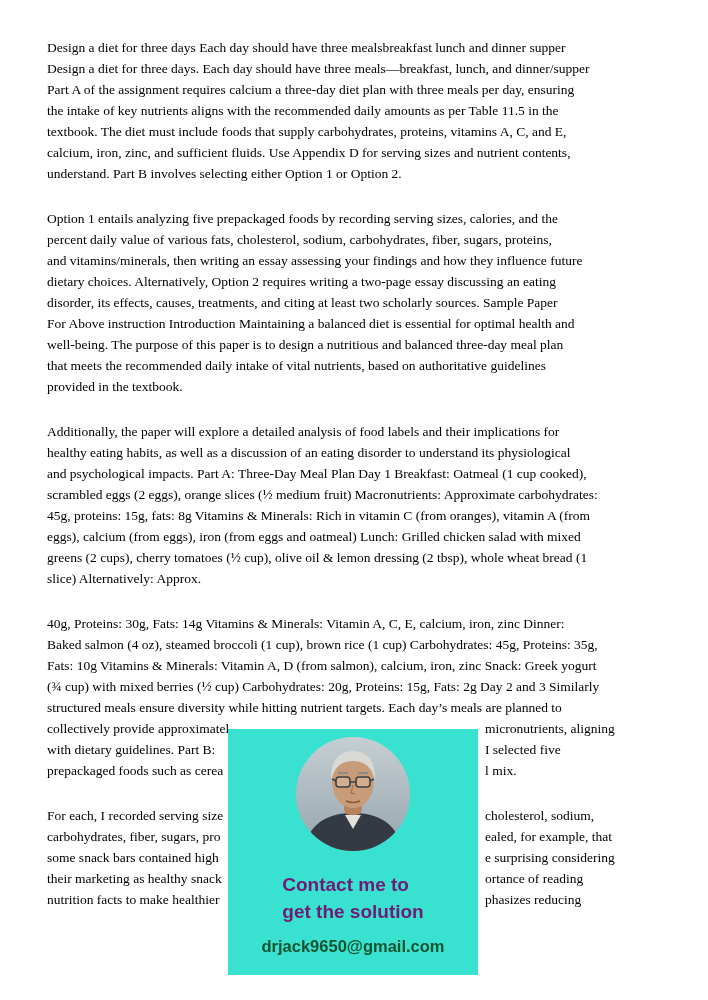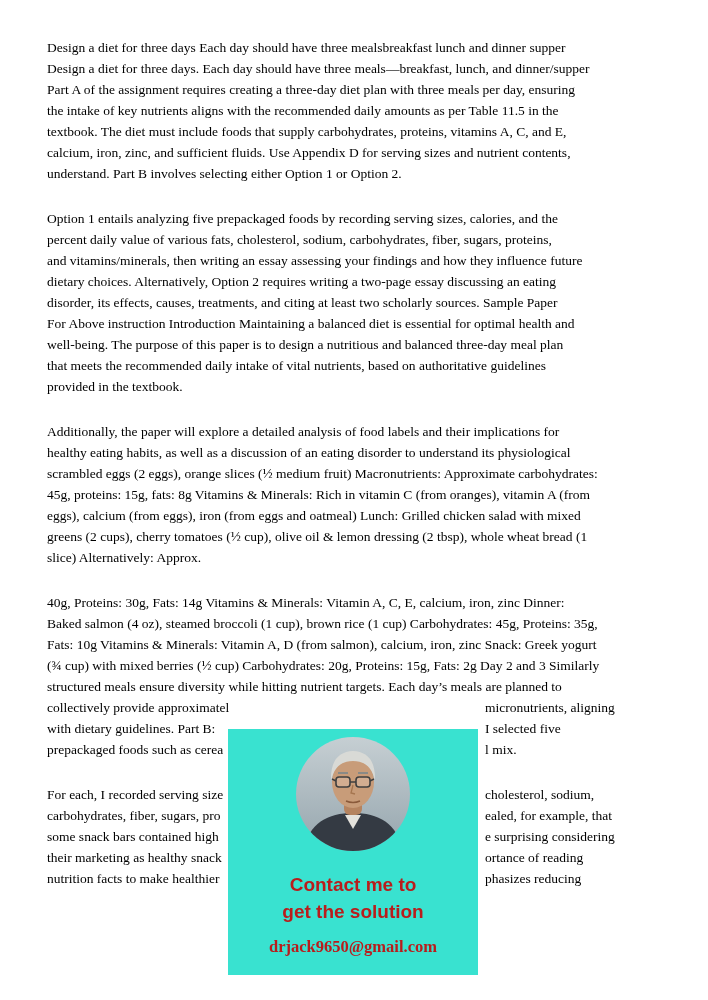--- a/index.html
+++ b/index.html
@@ -23,37 +23,37 @@
     display:flex; flex-direction:column; align-items:center;
   }
   .photo-wrap {
     width:114px; height:114px; border-radius:50%; overflow:hidden; margin-top:8px;
     flex:0 0 auto;
   }
   .card-heading {
     margin-top:20px;
     font-family:"Liberation Sans","DejaVu Sans",sans-serif;
     font-weight:700; font-size:19px; line-height:27px;
-    color:#b91c1c; text-align:center;
+    color:#701a75; text-align:left;
   }
   .card-email {
     margin-top:12px;
-    font-family:Liberation Serif, serif;
-    font-weight:700; font-size:16.5px; color:#b91c1c;
+    font-family:Liberation Sans, sans-serif;
+    font-weight:700; font-size:16.5px; color:#14532d;
   }
 </style>
 </head>
 <body>
 
 <div class="doc">
 
   <div class="para">
     <div class="line">Design a diet for three days Each day should have three mealsbreakfast lunch and dinner supper</div>
     <div class="line">Design a diet for three days. Each day should have three meals—breakfast, lunch, and dinner/supper</div>
-    <div class="line">Part A of the assignment requires creating a three-day diet plan with three meals per day, ensuring</div>
+    <div class="line">Part A of the assignment requires calcium a three-day diet plan with three meals per day, ensuring</div>
     <div class="line">the intake of key nutrients aligns with the recommended daily amounts as per Table 11.5 in the</div>
     <div class="line">textbook. The diet must include foods that supply carbohydrates, proteins, vitamins A, C, and E,</div>
     <div class="line">calcium, iron, zinc, and sufficient fluids. Use Appendix D for serving sizes and nutrient contents,</div>
     <div class="line">understand. Part B involves selecting either Option 1 or Option 2.</div>
   </div>
 
   <div class="para">
     <div class="line">Option 1 entails analyzing five prepackaged foods by recording serving sizes, calories, and the</div>
     <div class="line">percent daily value of various fats, cholesterol, sodium, carbohydrates, fiber, sugars, proteins,</div>
     <div class="line">and vitamins/minerals, then writing an essay assessing your findings and how they influence future</div>
@@ -61,20 +61,21 @@
     <div class="line">disorder, its effects, causes, treatments, and citing at least two scholarly sources. Sample Paper</div>
     <div class="line">For Above instruction Introduction Maintaining a balanced diet is essential for optimal health and</div>
     <div class="line">well-being. The purpose of this paper is to design a nutritious and balanced three-day meal plan</div>
     <div class="line">that meets the recommended daily intake of vital nutrients, based on authoritative guidelines</div>
     <div class="line">provided in the textbook.</div>
   </div>
 
   <div class="para">
     <div class="line">Additionally, the paper will explore a detailed analysis of food labels and their implications for</div>
     <div class="line">healthy eating habits, as well as a discussion of an eating disorder to understand its physiological</div>
+    <div class="line">and psychological impacts. Part A: Three-Day Meal Plan Day 1 Breakfast: Oatmeal (1 cup cooked),</div>
     <div class="line">scrambled eggs (2 eggs), orange slices (½ medium fruit) Macronutrients: Approximate carbohydrates:</div>
     <div class="line">45g, proteins: 15g, fats: 8g Vitamins &amp; Minerals: Rich in vitamin C (from oranges), vitamin A (from</div>
     <div class="line">eggs), calcium (from eggs), iron (from eggs and oatmeal) Lunch: Grilled chicken salad with mixed</div>
     <div class="line">greens (2 cups), cherry tomatoes (½ cup), olive oil &amp; lemon dressing (2 tbsp), whole wheat bread (1</div>
     <div class="line">slice) Alternatively: Approx.</div>
   </div>
 
   <div class="para">
     <div class="line">40g, Proteins: 30g, Fats: 14g Vitamins &amp; Minerals: Vitamin A, C, E, calcium, iron, zinc Dinner:</div>
     <div class="line">Baked salmon (4 oz), steamed broccoli (1 cup), brown rice (1 cup) Carbohydrates: 45g, Proteins: 35g,</div>

